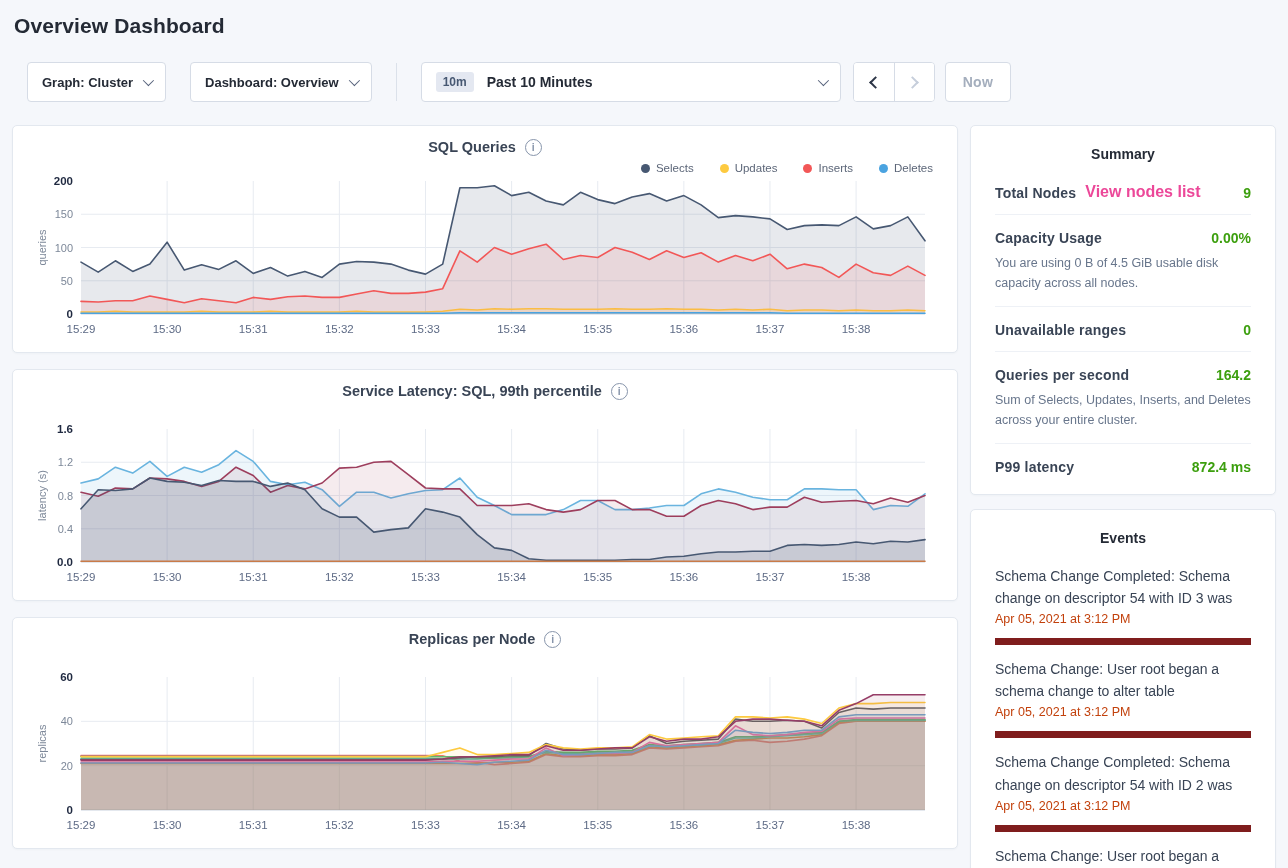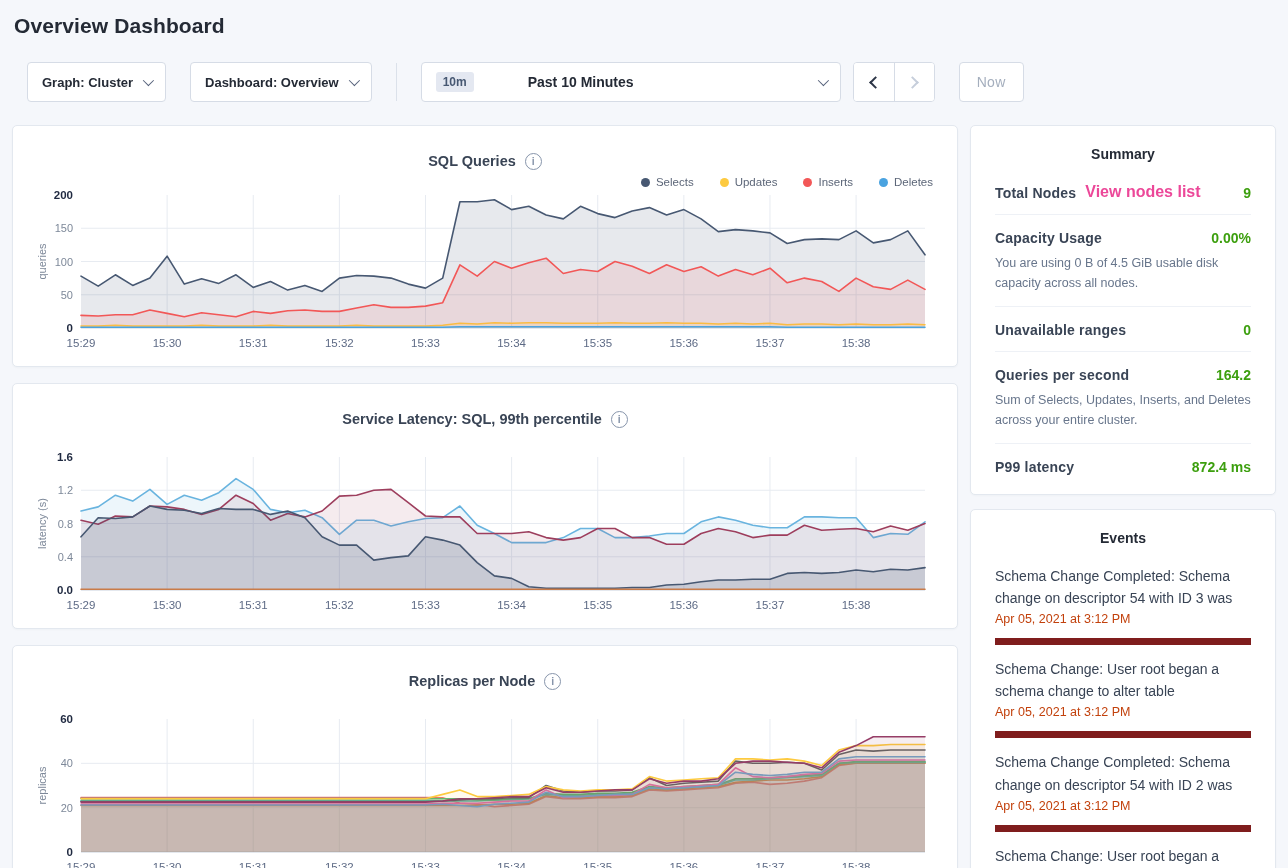--- a/index.html
+++ b/index.html
@@ -26,21 +26,21 @@
     display: inline-flex; align-items: center; gap: 10px;
     padding: 0 14px; font-size: 13px; font-weight: 700; color: #242a35; cursor: pointer;
   }
   .dropdown + .dropdown { margin-left: 24px; }
   .chev-down {
     width: 8px; height: 8px; border-right: 1.8px solid #55617a; border-bottom: 1.8px solid #55617a;
     transform: rotate(45deg) translateY(-2px); display: inline-block;
   }
   .toolbar-divider { width: 1px; height: 38px; background: #dbe1ea; margin: 0 24px; }
   .time-selector {
-    width: 420px; display: inline-flex; align-items: center; padding: 0 14px; cursor: pointer; gap: 41px;
+    width: 420px; display: inline-flex; align-items: center; padding: 0 14px; cursor: pointer;
   }
   .time-badge {
     background: #e4e8f1; color: #475872; font-size: 12px; font-weight: 700;
     border-radius: 3px; padding: 3px 7px; margin-right: 13px;
   }
   .time-label { font-size: 14px; font-weight: 700; color: #242a35; }
   .time-selector .chev-down { margin-left: auto; }
   .arrow-group { margin-left: 12px; display: inline-flex; padding: 0; overflow: hidden; }
   .arrow-btn {
     width: 40px; height: 38px; background: #fff; border: none; display: inline-flex;
@@ -49,35 +49,35 @@
   .arrow-btn + .arrow-btn { border-left: 1px solid #d6dce6; }
   .chev-left {
     width: 9px; height: 9px; border-left: 2.6px solid #2c3546; border-bottom: 2.6px solid #2c3546;
     transform: rotate(45deg); display: inline-block; margin-left: 3px;
   }
   .chev-right {
     width: 9px; height: 9px; border-left: 2.6px solid #c6cedb; border-bottom: 2.6px solid #c6cedb;
     transform: rotate(-135deg); display: inline-block; margin-right: 3px;
   }
   .now-btn {
-    margin-left: 24px; padding: 0 17px; font-size: 14px; font-weight: 400;
+    margin-left: 10px; padding: 0 17px; font-size: 14px; font-weight: 700;
     color: #a4aebd; letter-spacing: .3px; cursor: default;
   }
 
   
   .content { display: flex; gap: 12px; margin-top: 23px; align-items: flex-start; }
   .charts-col { width: 946px; }
   .sidebar { width: 306px; }
   .card {
     background: #fff; border: 1px solid #e3e8ef; border-radius: 5px;
     box-shadow: 0 1px 2px rgba(40,50,70,.03);
   }
 
   
-  .chart-card { padding: 24px 20px 10px; margin-bottom: 16px; }
+  .chart-card { padding: 10px 20px 10px; margin-bottom: 16px; }
   .chart-title-row { display: flex; align-items: center; justify-content: center; gap: 9px; height: 22px; }
   .chart-title { font-size: 14.5px; font-weight: 700; color: #394455; }
   .info-icon {
     width: 17px; height: 17px; border: 1.4px solid #8795ab; border-radius: 50%;
     color: #8795ab; font-size: 10.5px; font-weight: 700; line-height: 14px;
     text-align: center; display: inline-block; cursor: pointer; font-style: normal;
   }
   .legend { display: flex; justify-content: flex-end; gap: 26px; height: 16px; margin: 2px 4px 0 0; }
   .legend-item { display: inline-flex; align-items: center; gap: 6px; font-size: 11.5px; color: #5c6678; cursor: pointer; }
   .legend-dot { width: 9px; height: 9px; border-radius: 50%; display: inline-block; }

